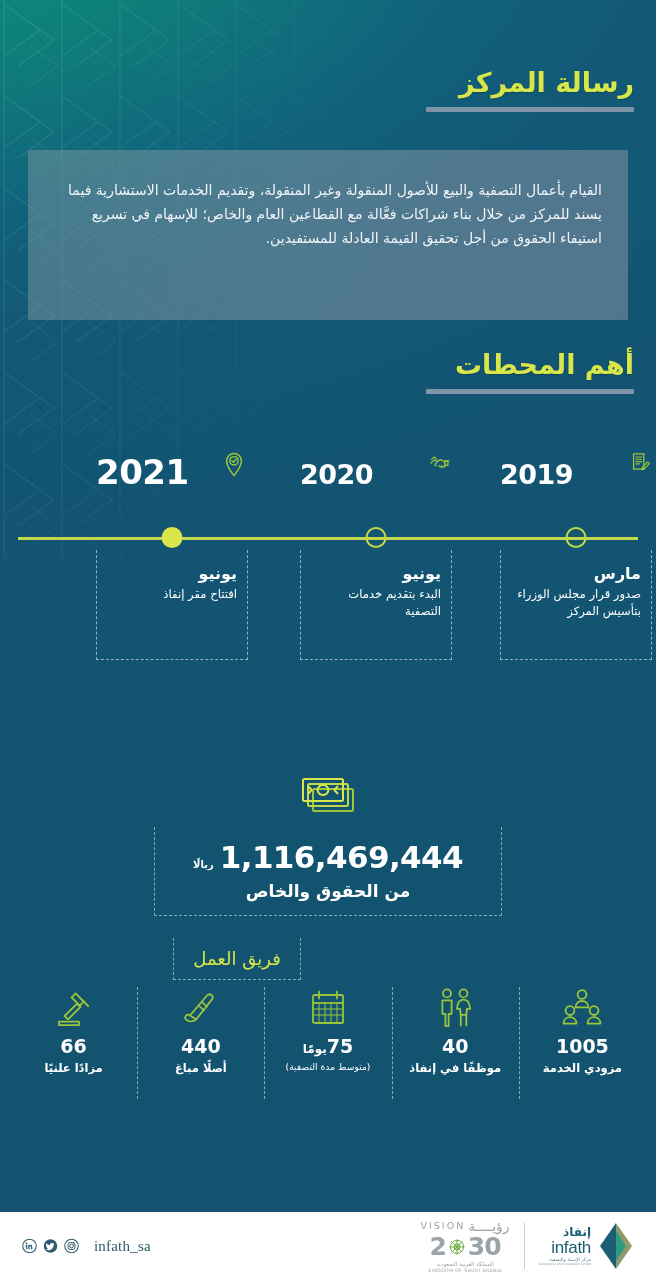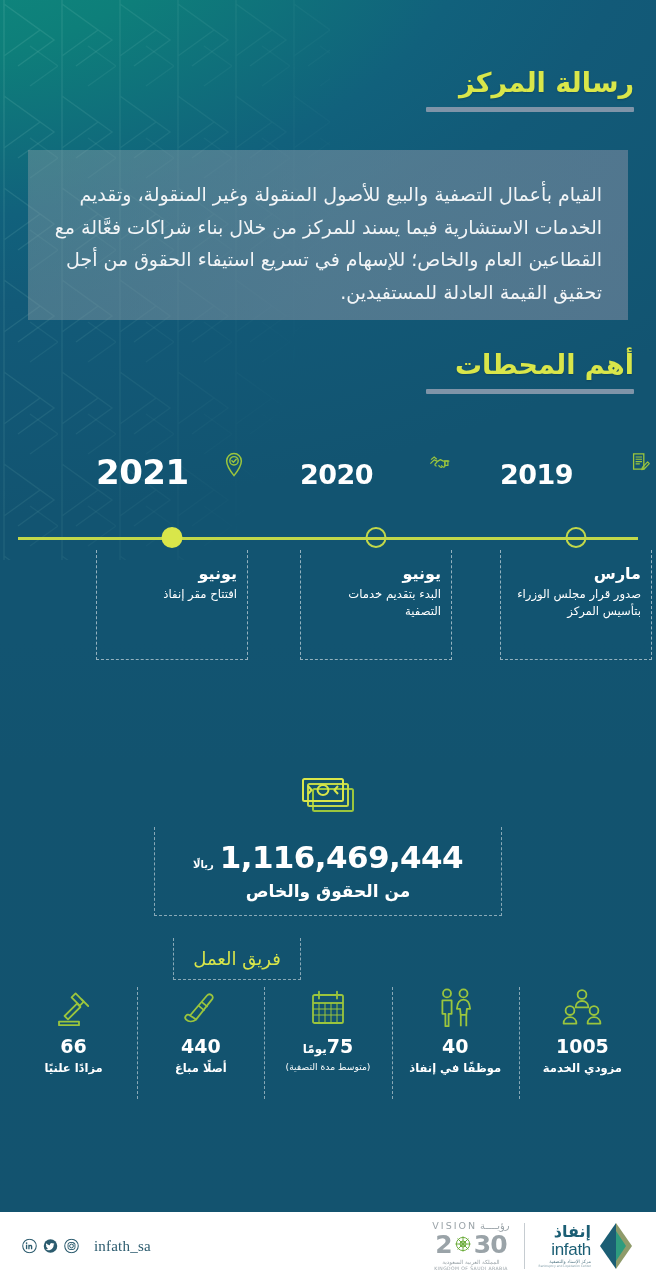--- a/index.html
+++ b/index.html
@@ -51,32 +51,32 @@
     font-size:15px;color:#2b5b6e;letter-spacing:.2px;
   }
   .brands{
     position:absolute;right:18px;top:50%;transform:translateY(-50%);
     display:flex;align-items:center;gap:14px;direction:ltr;
   }
   .brand-sep{width:1px;height:46px;background:#c6ccd1;}
   .logo-infath{display:flex;align-items:center;gap:5px;}
   .infath-txt{display:flex;flex-direction:column;align-items:flex-end;line-height:1;}
   .infath-ar{
-    font-size:16px;font-weight:bold;color:#1b5e74;direction:rtl;letter-spacing:-.5px;
+    font-size:12px;font-weight:bold;color:#1b5e74;direction:rtl;letter-spacing:-.5px;
   }
   .infath-en{
     font-size:17px;color:#1b5e74;font-family:"Liberation Sans",sans-serif;
     letter-spacing:-.3px;margin-top:1px;
   }
   .infath-sub{font-size:4.6px;color:#5d7f8c;margin-top:2px;direction:rtl;white-space:nowrap;}
   .infath-sub2{font-size:3px;color:#8aa3ad;margin-top:1px;white-space:nowrap;}
   .v2030{display:flex;flex-direction:column;align-items:center;line-height:1;}
   .v2030-top{display:flex;align-items:center;gap:3px;}
   .v2030-vision{font-size:9.5px;color:#9aa3a8;letter-spacing:2px;}
-  .v2030-ar{font-size:10px;color:#9aa3a8;direction:rtl;}
+  .v2030-ar{font-size:14px;color:#9aa3a8;direction:rtl;}
   .v2030-num{display:flex;align-items:center;gap:0px;margin-top:1px;}
   .v2030-num span{font-size:25px;font-weight:bold;color:#9aa3a8;letter-spacing:-1px;}
   .v2030-sub-ar{font-size:5.6px;color:#9aa3a8;direction:rtl;margin-top:3px;}
   .v2030-sub-en{font-size:4.6px;color:#9aa3a8;letter-spacing:.4px;margin-top:1px;}
 
   
   .sec-head{
     position:absolute;right:22px;text-align:right;
   }
   .sec-head .t{
@@ -89,21 +89,21 @@
   }
 
   
   .mission{
     position:absolute;left:28px;right:28px;top:150px;height:170px;
     background:linear-gradient(100deg,rgba(141,160,166,.42) 0%,rgba(129,147,163,.55) 50%,rgba(120,137,158,.62) 100%);
     box-sizing:border-box;
     padding:28px 26px 0 26px;
   }
   .mission p{
-    margin:0;color:#f2f5f7;font-size:19px;line-height:1.72;
+    margin:0;color:#f2f5f7;font-size:14px;line-height:1.72;
     text-align:right;
   }
 
   
   .timeline{position:absolute;left:0;right:0;top:455px;height:215px;}
   .tl-line{
     position:absolute;left:18px;right:18px;top:82px;height:2.5px;background:#c2d84a;
   }
   .tl-item{position:absolute;top:0;text-align:center;}
   .tl-year-row{

